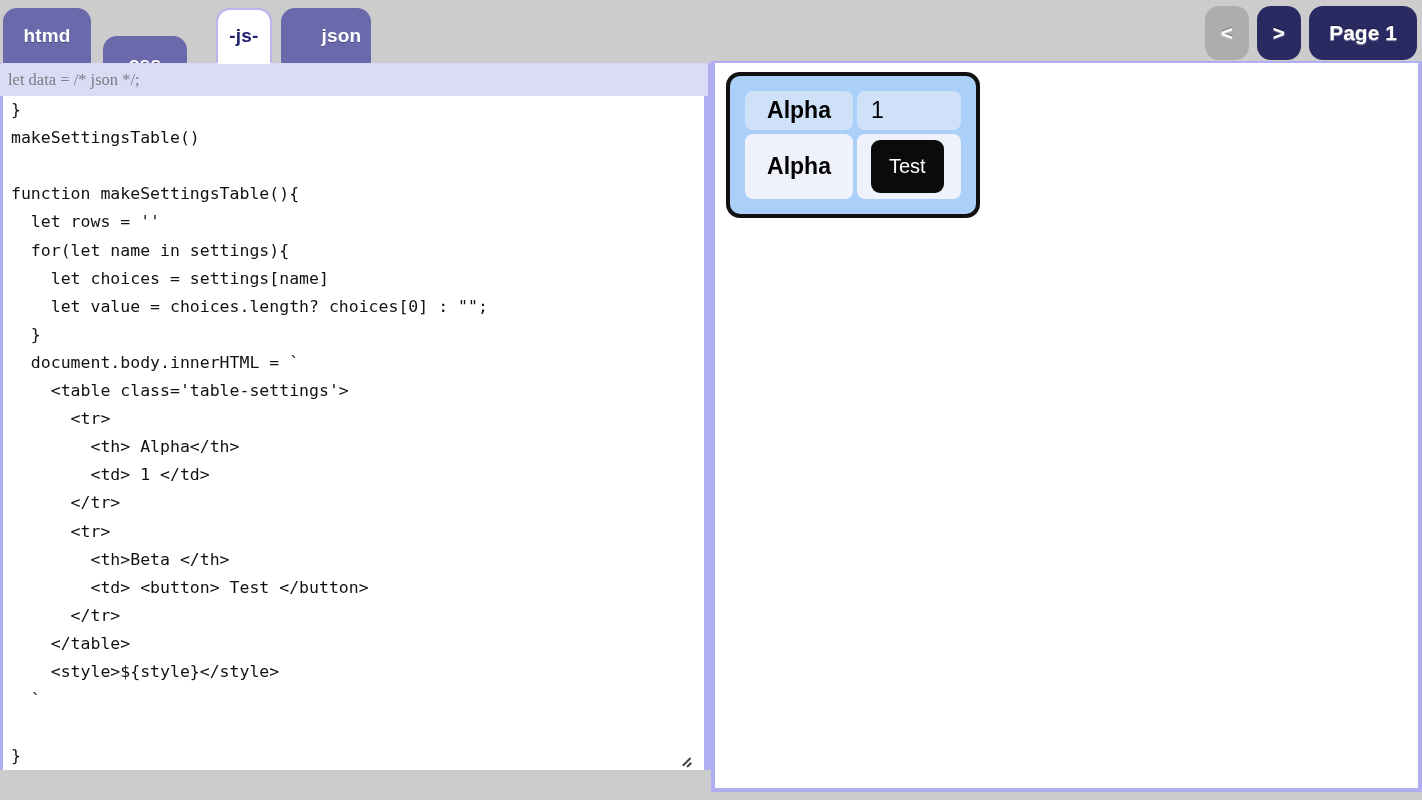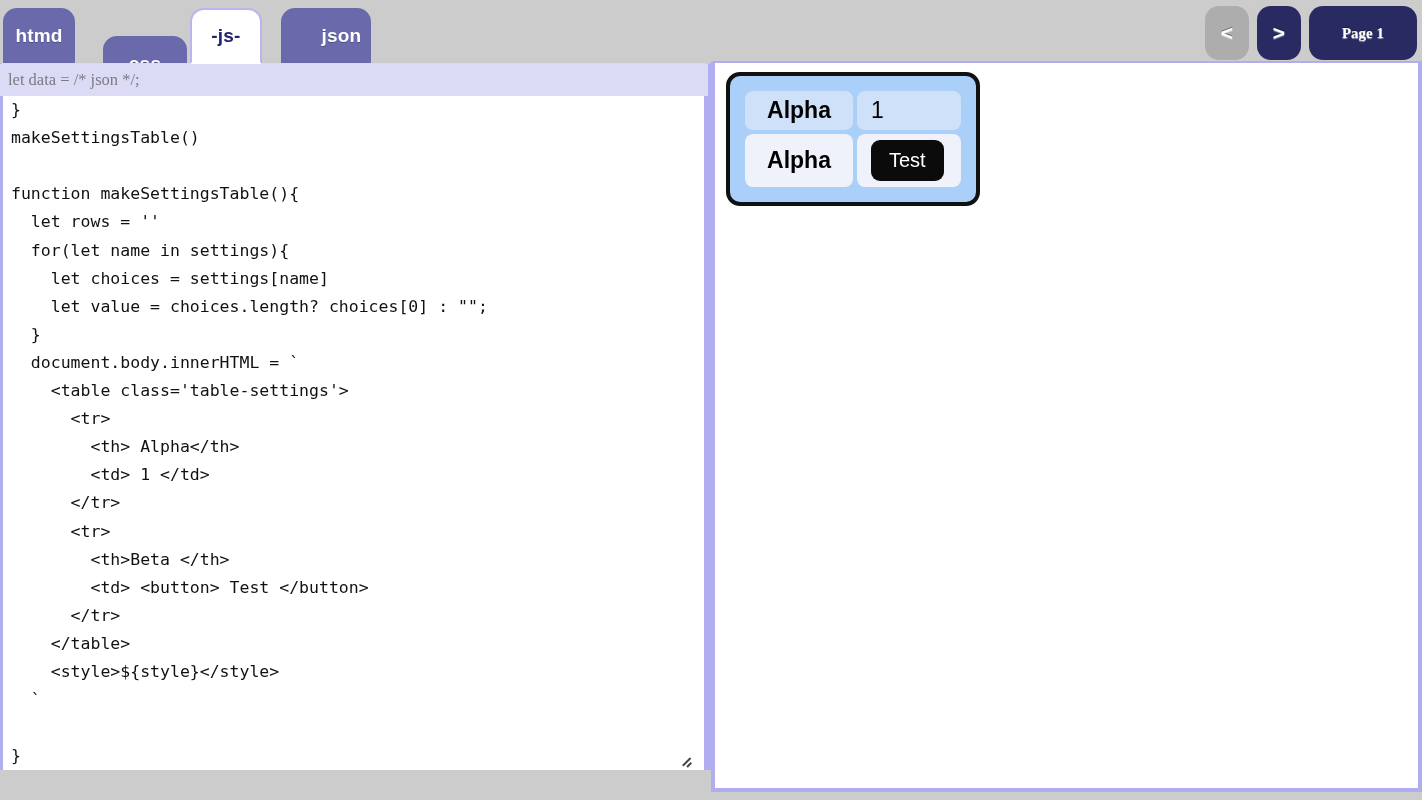--- a/index.html
+++ b/index.html
@@ -35,43 +35,43 @@
     text-shadow: 0 1px 0 rgba(0,0,0,.25);
   }
   .tab.active {
     background: #ffffff;
     border: 2px solid #b8b6ee;
     border-bottom-color: #ffffff;
     color: #22226e;
     text-shadow: none;
     z-index: 5;
   }
-  #tab-0 { left: 3px;   width: 72px;  }
+  #tab-0 { left: 3px;   width: 88px;  }
   #tab-1 { left: 103px; width: 84px; margin-top: 28px;  }
-  #tab-2 { left: 190px; width: 72px;  }
+  #tab-2 { left: 216px; width: 56px;  }
   #tab-3 { left: 281px; width: 90px; padding-left: 31px;  }
 
   
   #pager { position: absolute; top: 6px; right: 5px; height: 54px; display: flex; gap: 8px; }
   .pgbtn {
     background: #2a2a63;
     color: #ffffff;
     border: none;
     border-radius: 14px;
     font-family: "Liberation Sans", sans-serif;
     font-size: 21px;
     font-weight: bold;
     text-shadow: 0 1px 1px rgba(255,255,255,.55), 0 -1px 0 rgba(0,0,0,.4);
     cursor: pointer;
     display: flex; align-items: center; justify-content: center;
     padding: 0 14px;
   }
   #pg-prev { width: 44px; background: #adadad; }
   #pg-next { width: 44px; }
-  #pg-label { min-width: 108px; font-size: 15px; font-family: Liberation Serif, serif; }
+  #pg-label { min-width: 108px; font-size: 21px; }
 
   
   #editor-pane {
     position: absolute;
     left: 0; top: 63px;
     width: 712px; height: 707px;
     background: #ffffff;
     border-left: 3px solid #b0aef0;
     border-right: 8px solid #b0aef0;
     border-top: 1px solid #d9d8f5;
@@ -163,21 +163,21 @@
     color: #000000;
     min-width: 104px;
   }
   #settings-table tr.row-0 th, #settings-table tr.row-0 td { background: #cfe1f9; }
   #settings-table tr.row-1 th, #settings-table tr.row-1 td { background: #eff1fb; }
   .cell-btn {
     background: #0b0b0b;
     color: #ffffff;
     border: none;
     border-radius: 9px;
-    padding: 9px 18px;
+    padding: 15px 18px;
     font-family: "Liberation Sans", sans-serif;
     font-size: 20px;
     cursor: pointer;
     text-align: right;
   }
 </style>
 </head>
 <body>
 
 <div id="tabbar">

